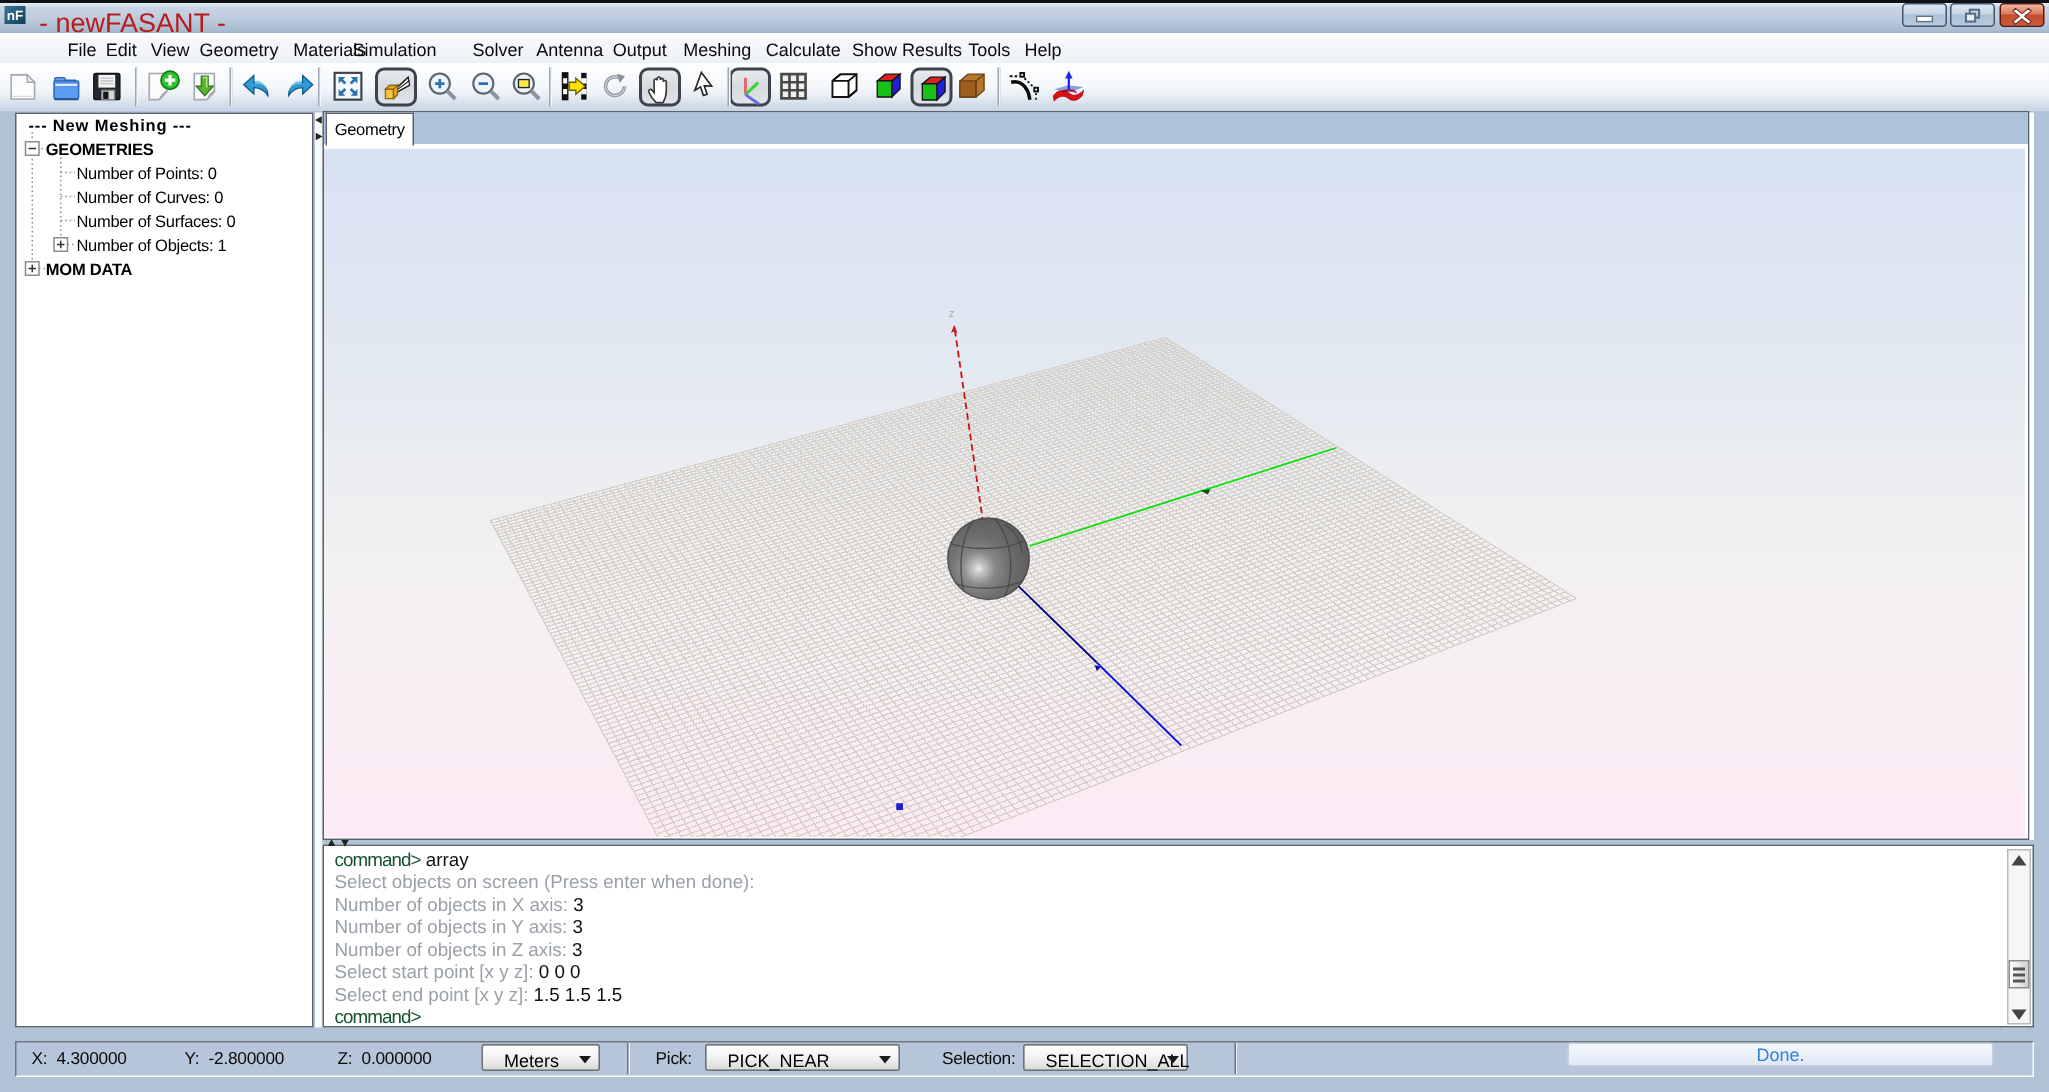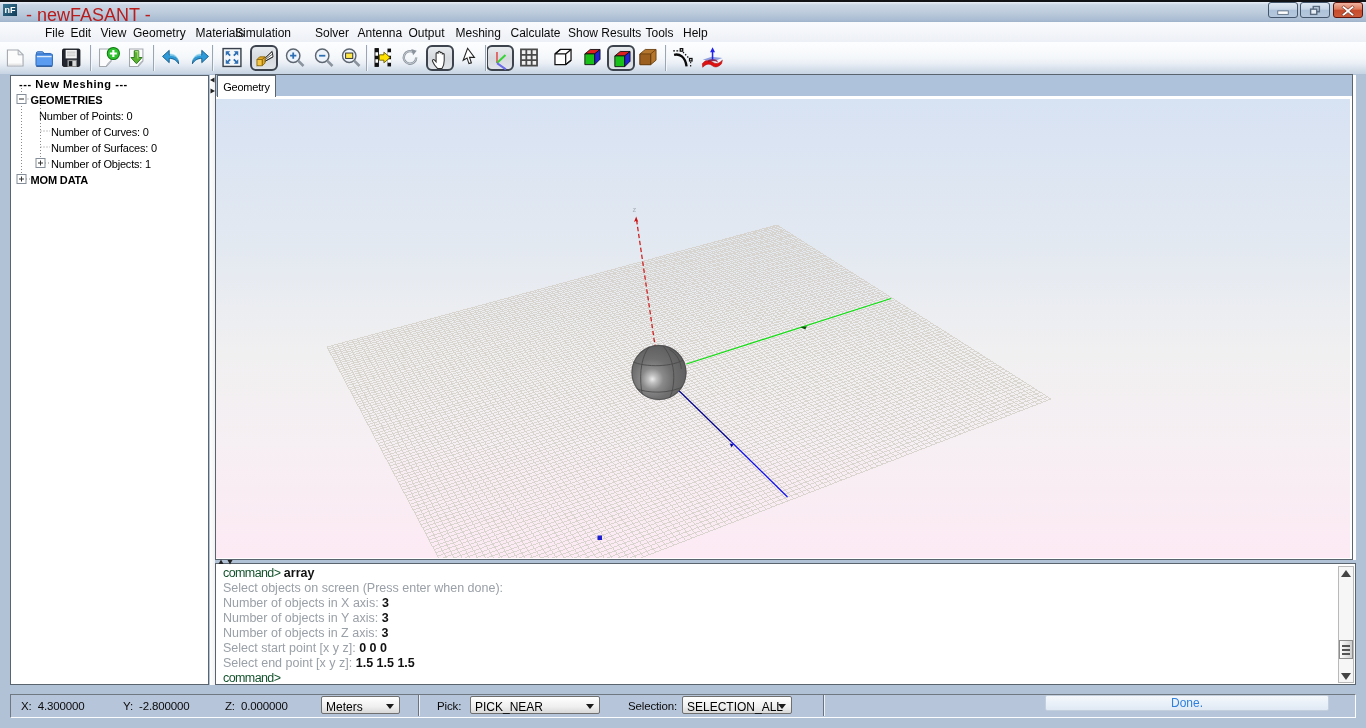--- a/index.html
+++ b/index.html
@@ -26,30 +26,30 @@
 #treepanel{left:10px;top:75px;width:199px;height:610px;background:#fff;border:1px solid #5a646e;box-sizing:border-box;}
 #treepanel .lbl{position:absolute;font-size:11px;letter-spacing:-0.2px;color:#000;white-space:nowrap;}#treepanel .hd{font-weight:bold;letter-spacing:-0.15px;}#treepanel .nf{font-weight:bold;letter-spacing:0.55px;}
 #viewport{left:215px;top:74px;width:1138px;height:486px;background:#fff;border:1px solid #5a646e;box-sizing:border-box;}
 #tabstrip{left:216px;top:75px;width:1136px;height:21px;background:#aec2db;}
 #tab1{left:217px;top:75px;width:59px;height:22px;background:#fff;border:1px solid #5a646e;border-bottom:none;box-sizing:border-box;font-size:11px;letter-spacing:-0.2px;color:#000;text-align:center;line-height:22px;}
 #canvas3d{left:216px;top:99px;width:1134px;height:459px;}#whiteband{left:216px;top:96px;width:1135px;height:3px;background:#fff;}
 
 #console{left:215px;top:563px;width:1141px;height:122px;background:#fff;border:1px solid #5a646e;box-sizing:border-box;}
 #console .ln{position:absolute;left:7px;font-size:12.5px;white-space:pre;color:#9aa0a7;}
 #console .cmd{color:#14532d;font-weight:normal;letter-spacing:-0.6px;}
-#console .bk{color:#111;font-weight:bold;}
+#console .bk{color:#111;}
 
 #sbar{left:1338px;top:566px;width:16px;height:117px;background:#f6f6f6;border:1px solid #b9b9b9;box-sizing:border-box;}
 #sthumb{left:1339px;top:640px;width:14px;height:19px;background:linear-gradient(90deg,#fdfdfd,#e3e3e3 60%,#cfcfcf);border:1px solid #8d8d8d;box-sizing:border-box;}
 
 #statusbar{left:10px;top:694px;width:1346px;height:24px;background:#b7c5da;border:1px solid #6f7780;border-bottom-color:#fbfcfe;border-right-color:#fbfcfe;box-sizing:border-box;}
 .st{position:absolute;top:700px;font-size:11.5px;letter-spacing:-0.15px;color:#0a0a0a;white-space:pre;}
 .combo{position:absolute;height:18px;background:linear-gradient(#ffffff,#efefef 60%,#d8d8d8);border:1px solid #707070;border-radius:2px;box-sizing:border-box;font-size:12px;color:#000;}
 .combo .ar{position:absolute;right:5px;top:7px;width:0;height:0;border-left:4px solid transparent;border-right:4px solid transparent;border-top:5px solid #1a1a1a;}
-.combo .tx{position:absolute;left:4px;top:2.5px;}
+.combo .tx{position:absolute;left:14px;top:2.5px;}
 #progress{left:1045px;top:695px;width:284px;height:16px;background:linear-gradient(#f4f8fc,#dfe9f5);border:1px solid #c3cfdd;border-radius:2px;box-sizing:border-box;text-align:center;font-size:12px;color:#2f7fdd;line-height:15px;}
 .sdiv{position:absolute;top:695px;width:1px;height:21px;background:#6a7480;border-right:1px solid #eef2f6;}
 #rightwhite{left:1353px;top:74.5px;width:2.5px;height:485px;background:#fdfdfe;}
 #splitbar{left:209.5px;top:74.5px;width:5.5px;height:610.5px;background:linear-gradient(90deg,#ffffff,#f1f2f3);}
 </style>
 </head>
 <body>
 <div id="titlebar" class="abs"></div>
 <div id="appicon" class="abs">nF</div>
 <div id="apptitle" class="abs">- newFASANT -</div>
@@ -265,21 +265,21 @@
 <div class="tdiv" style="left:89.6px"></div>
 <div class="tdiv" style="left:153px"></div>
 <div class="tdiv" style="left:212px"></div>
 <div class="tdiv" style="left:366px"></div>
 <div class="tdiv" style="left:485px"></div>
 <div class="tdiv" style="left:665px"></div>
 <div id="splitbar" class="abs"></div>
 <div id="treepanel" class="abs">
     <span class="lbl nf" style="left:8px;top:2px;">--- New Meshing ---</span>
     <span class="lbl hd" style="left:19.5px;top:18px;">GEOMETRIES</span>
-    <span class="lbl" style="left:28px;top:34px;text-align:right;">Number of Points: 0</span>
+    <span class="lbl" style="left:40px;top:34px;text-align:right;">Number of Points: 0</span>
     <span class="lbl" style="left:40px;top:50px;">Number of Curves: 0</span>
     <span class="lbl" style="left:40px;top:66px;">Number of Surfaces: 0</span>
     <span class="lbl" style="left:40px;top:82px;">Number of Objects: 1</span>
     <span class="lbl hd" style="left:19.5px;top:98px;">MOM DATA</span>
   </div>
 <svg class="abs" style="left:10px;top:75px" width="199" height="610" viewBox="10 75 199 610">
     <path d="M21.5 88V178.5" stroke="#8a8a8a" stroke-width="1" stroke-dasharray="1 2"></path>
     <path d="M40.5 105V162.5" stroke="#8a8a8a" stroke-width="1" stroke-dasharray="1 2"></path>
     <path d="M21.5 99H31" stroke="#8a8a8a" stroke-width="1" stroke-dasharray="1 2"></path>
     <path d="M26 179H31" stroke="#8a8a8a" stroke-width="1" stroke-dasharray="1 2"></path>

